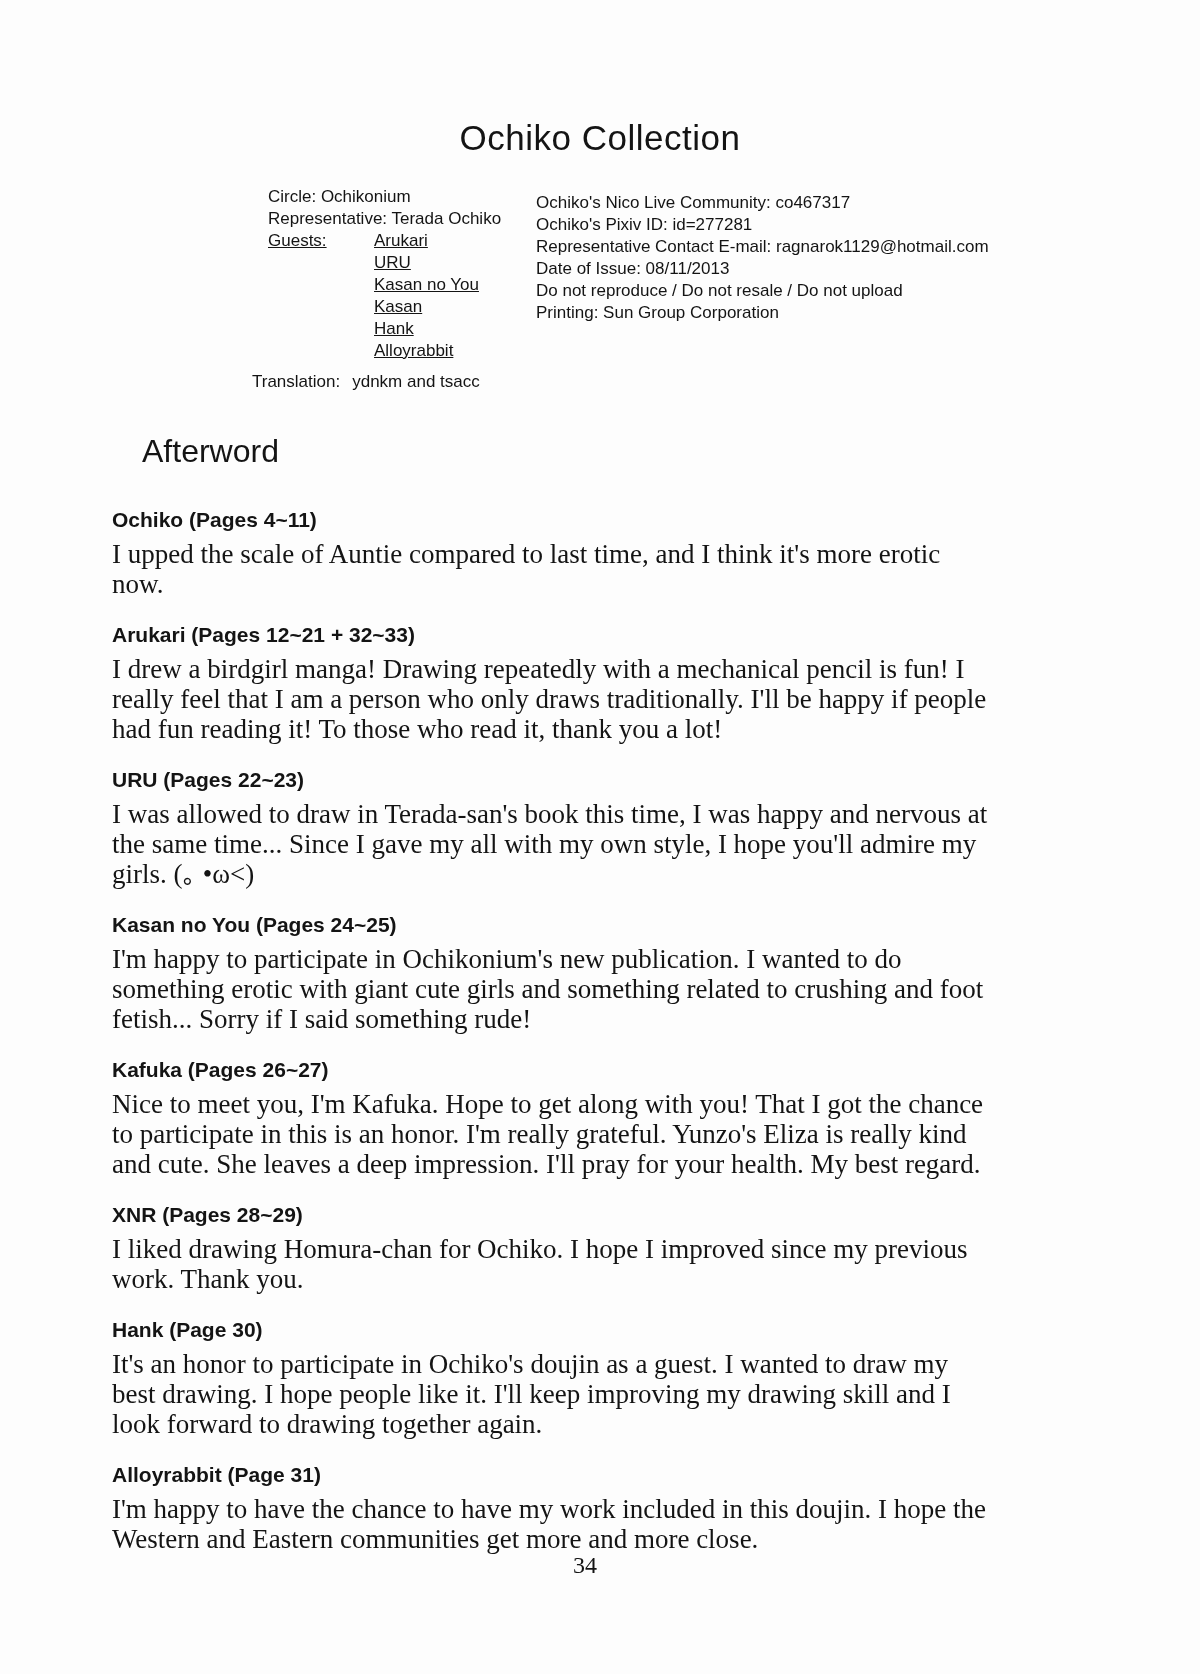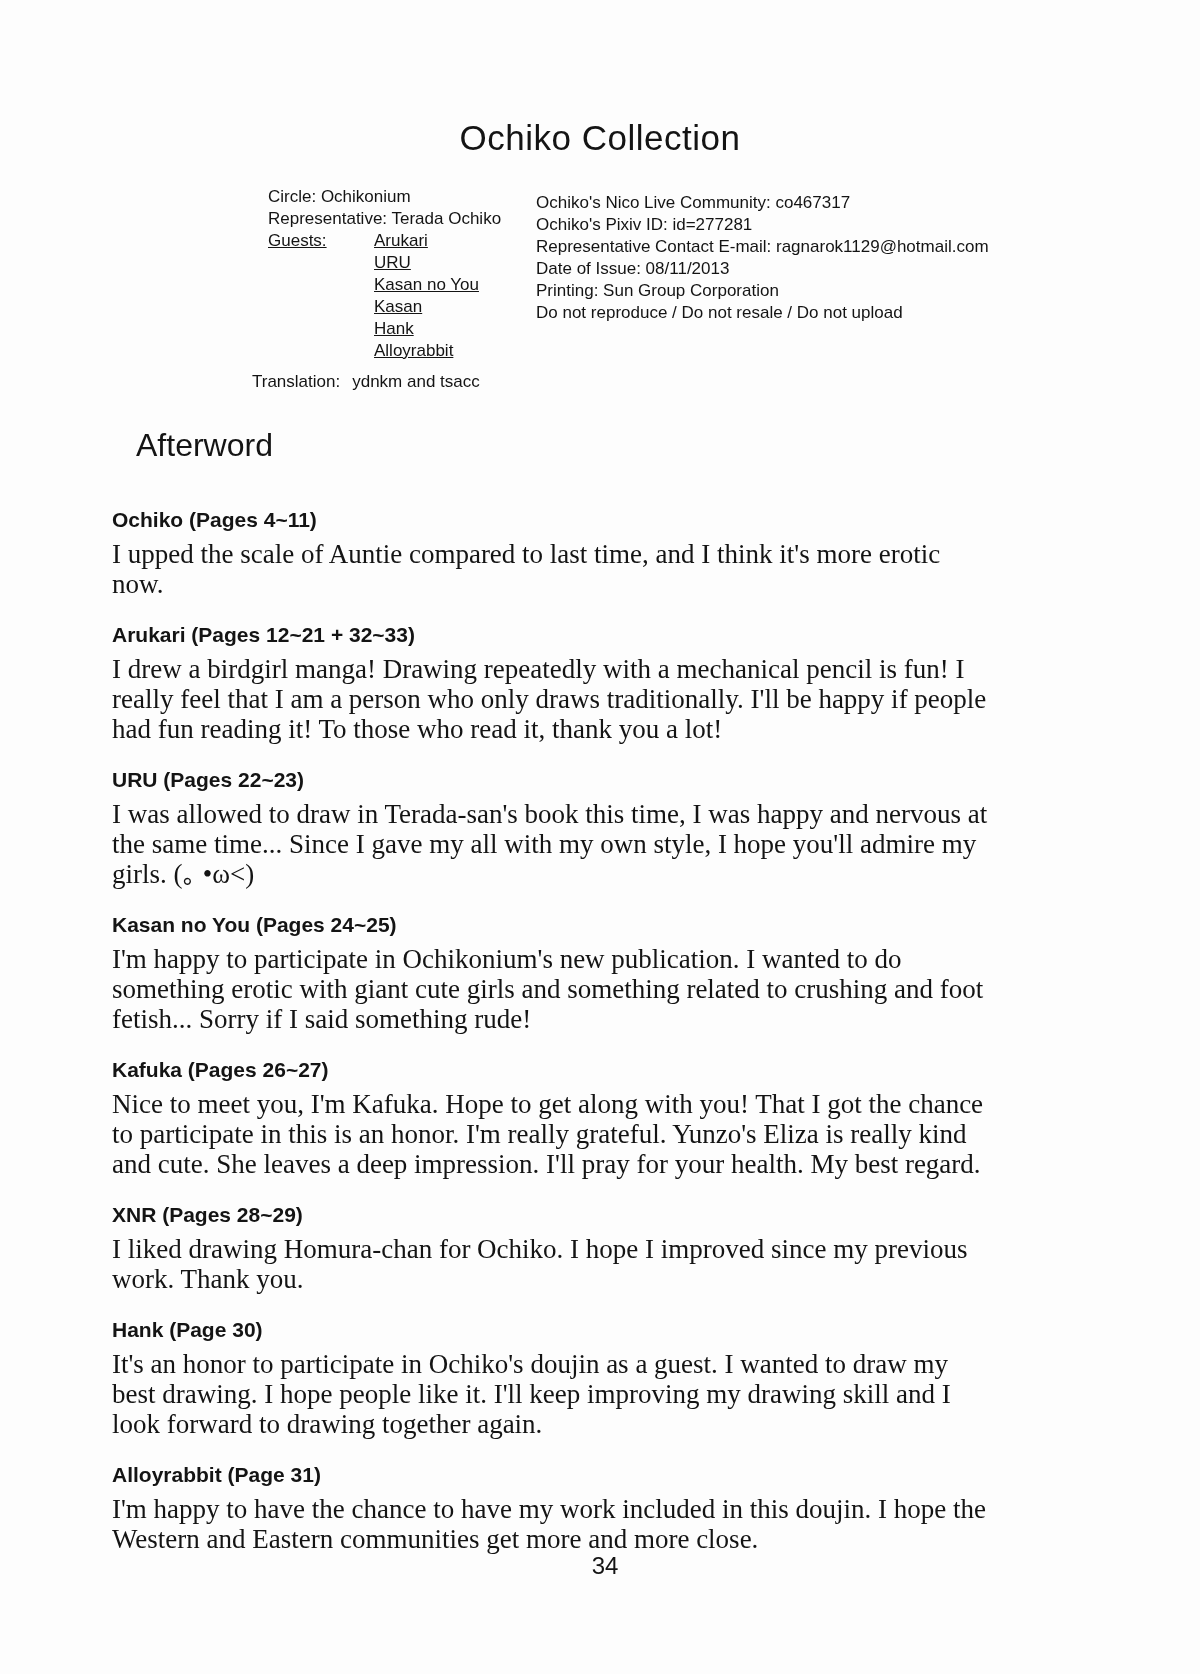--- a/index.html
+++ b/index.html
@@ -58,21 +58,21 @@
     margin-left: -16px;
     margin-top: 9px;
   }
   .translation-row .t-label { margin-right: 12px; text-align: center; }
 
   
   .afterword-heading {
     position: absolute;
     top: 421px;
     left: 130px;
-    margin: 6px;
+    margin: 12px;
     font-family: "Liberation Sans", sans-serif;
     font-size: 32px;
     font-weight: 400;
   }
 
   
   .sections {
     position: absolute;
     top: 506px;
     left: 112px;
@@ -93,23 +93,22 @@
     line-height: 30px;
   }
 
   
   .page-number {
     position: absolute;
     top: 1552px;
     left: 0;
     width: 1170px;
     text-align: center;
-    font-family: Liberation Sans, sans-serif;
+    font-family: Liberation Serif, serif;
     font-size: 24px;
-    margin-left: 20px;
   }
 </style>
 </head>
 <body>
 
 <div class="page">
 
   <h1 class="doc-title">Ochiko Collection</h1>
 
   <div class="colophon">
@@ -131,22 +130,22 @@
         <span class="t-label">Translation:</span>
         <span>ydnkm and tsacc</span>
       </div>
     </div>
 
     <div class="colophon-right">
       <div>Ochiko's Nico Live Community: co467317</div>
       <div>Ochiko's Pixiv ID: id=277281</div>
       <div>Representative Contact E-mail: ragnarok1129@hotmail.com</div>
       <div>Date of Issue: 08/11/2013</div>
+      <div>Do not reproduce / Do not resale / Do not upload</div>
       <div>Printing: Sun Group Corporation</div>
-      <div>Do not reproduce / Do not resale / Do not upload</div>
     </div>
   </div>
 
   <h2 class="afterword-heading">Afterword</h2>
 
   <div class="sections">
     <div class="section">
       <h3>Ochiko (Pages 4~11)</h3>
       <p>I upped the scale of Auntie compared to last time, and I think it's more erotic now.</p>
     </div>

